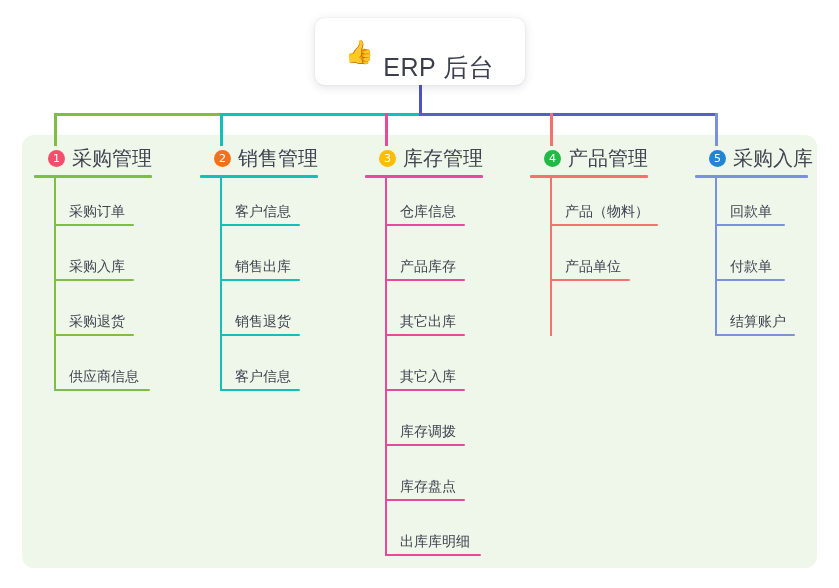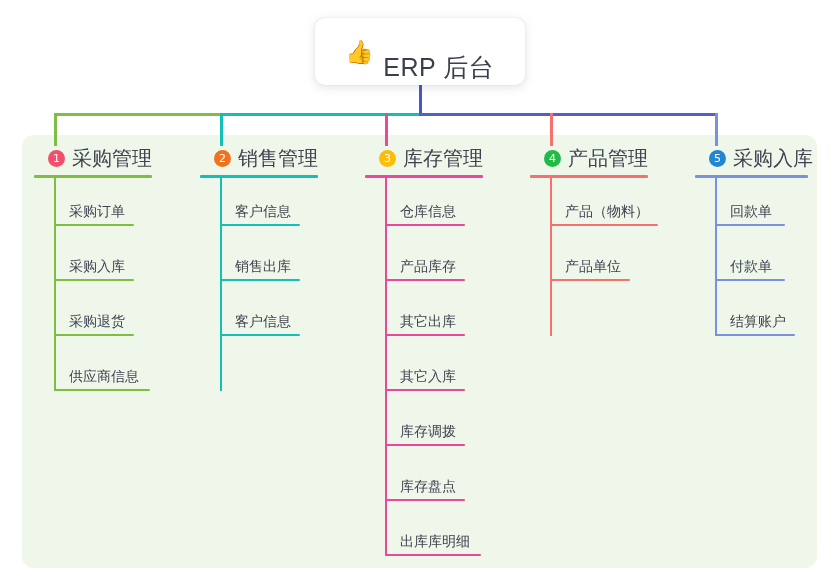--- a/index.html
+++ b/index.html
@@ -198,20 +198,24 @@
           <div class="col-stem" style="height: 213px; background: rgb(20, 192, 181);"></div>
           <div class="leaf">
             <div class="leaf-label">客户信息</div>
             <div class="leaf-rule" style="width: 80px; background: rgb(20, 192, 181);"></div>
           </div>
           <div class="leaf">
             <div class="leaf-label">销售出库</div>
             <div class="leaf-rule" style="width: 80px; background: rgb(20, 192, 181);"></div>
           </div>
           <div class="leaf">
+            <div class="leaf-label">销售退货</div>
+            <div class="leaf-rule" style="width: 80px; background: rgb(20, 192, 181);"></div>
+          </div>
+          <div class="leaf">
             <div class="leaf-label">客户信息</div>
             <div class="leaf-rule" style="width: 80px; background: rgb(20, 192, 181);"></div>
           </div>
         </div>
       </div>
       <div class="column" style="left: 365px; width: 150px;">
         <div class="col-head">
           <span class="badge" style="background: rgb(251, 189, 8);">3</span>
           <span class="col-title">库存管理</span>
         </div>

